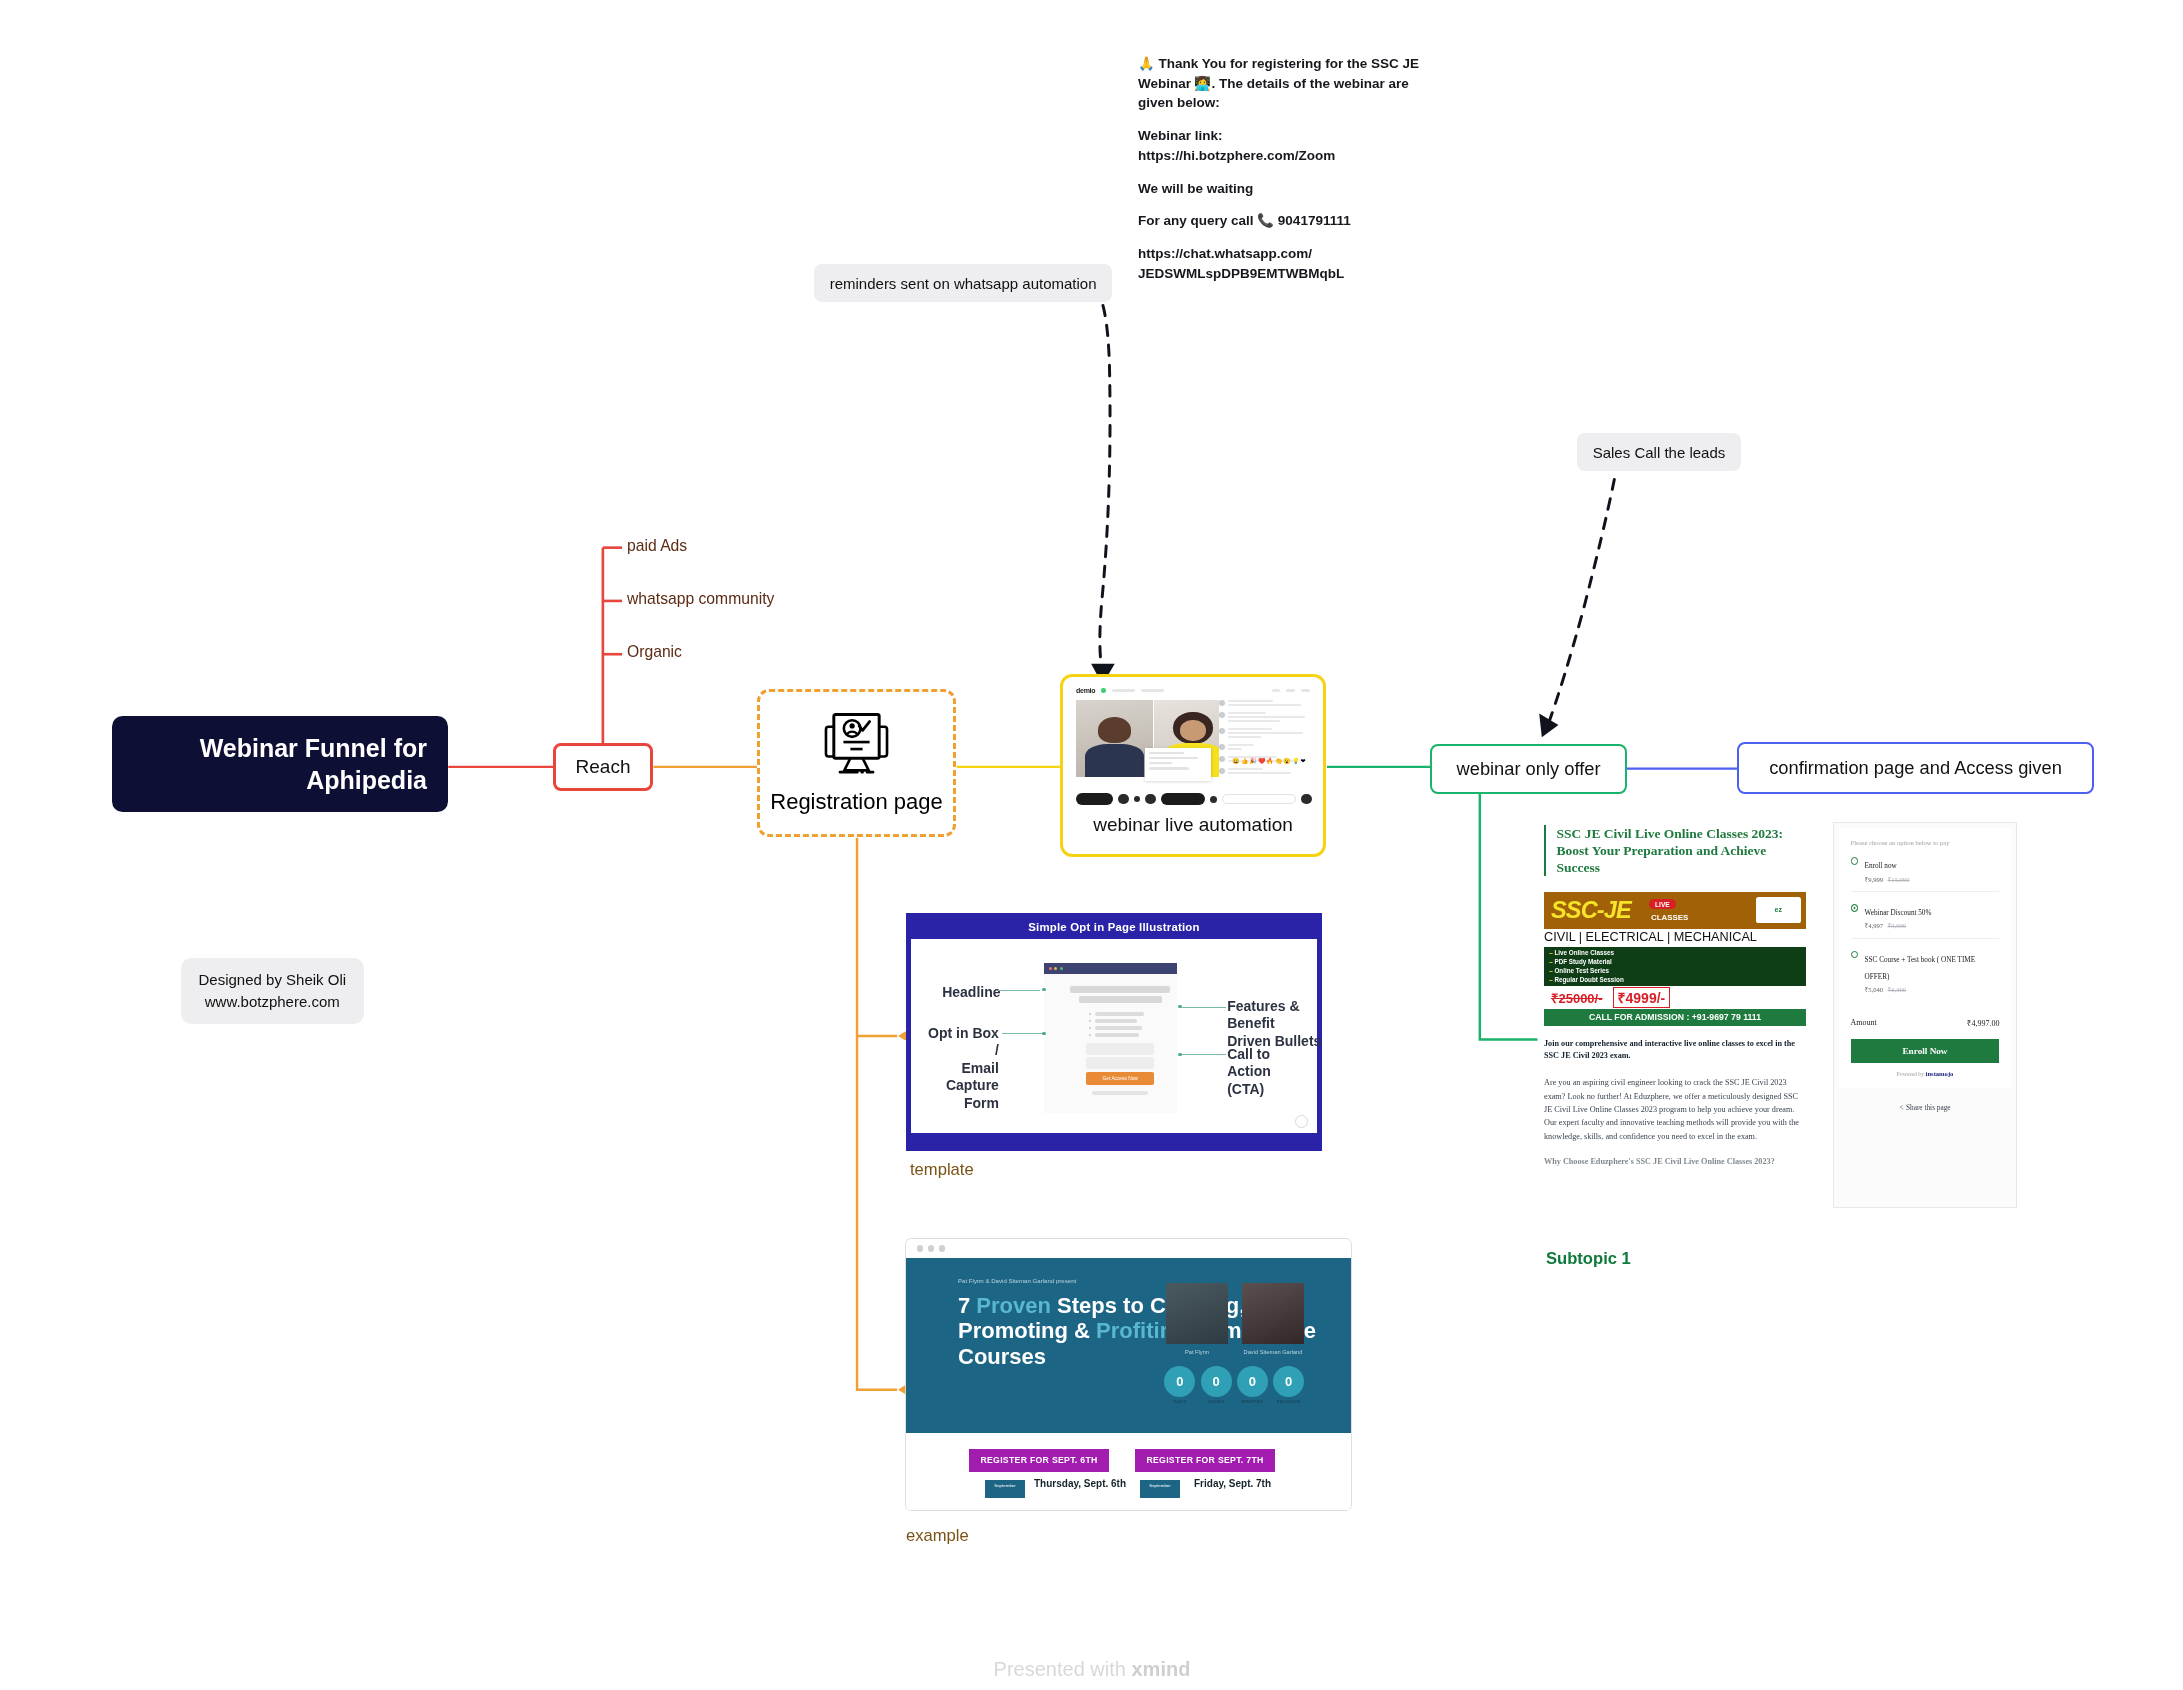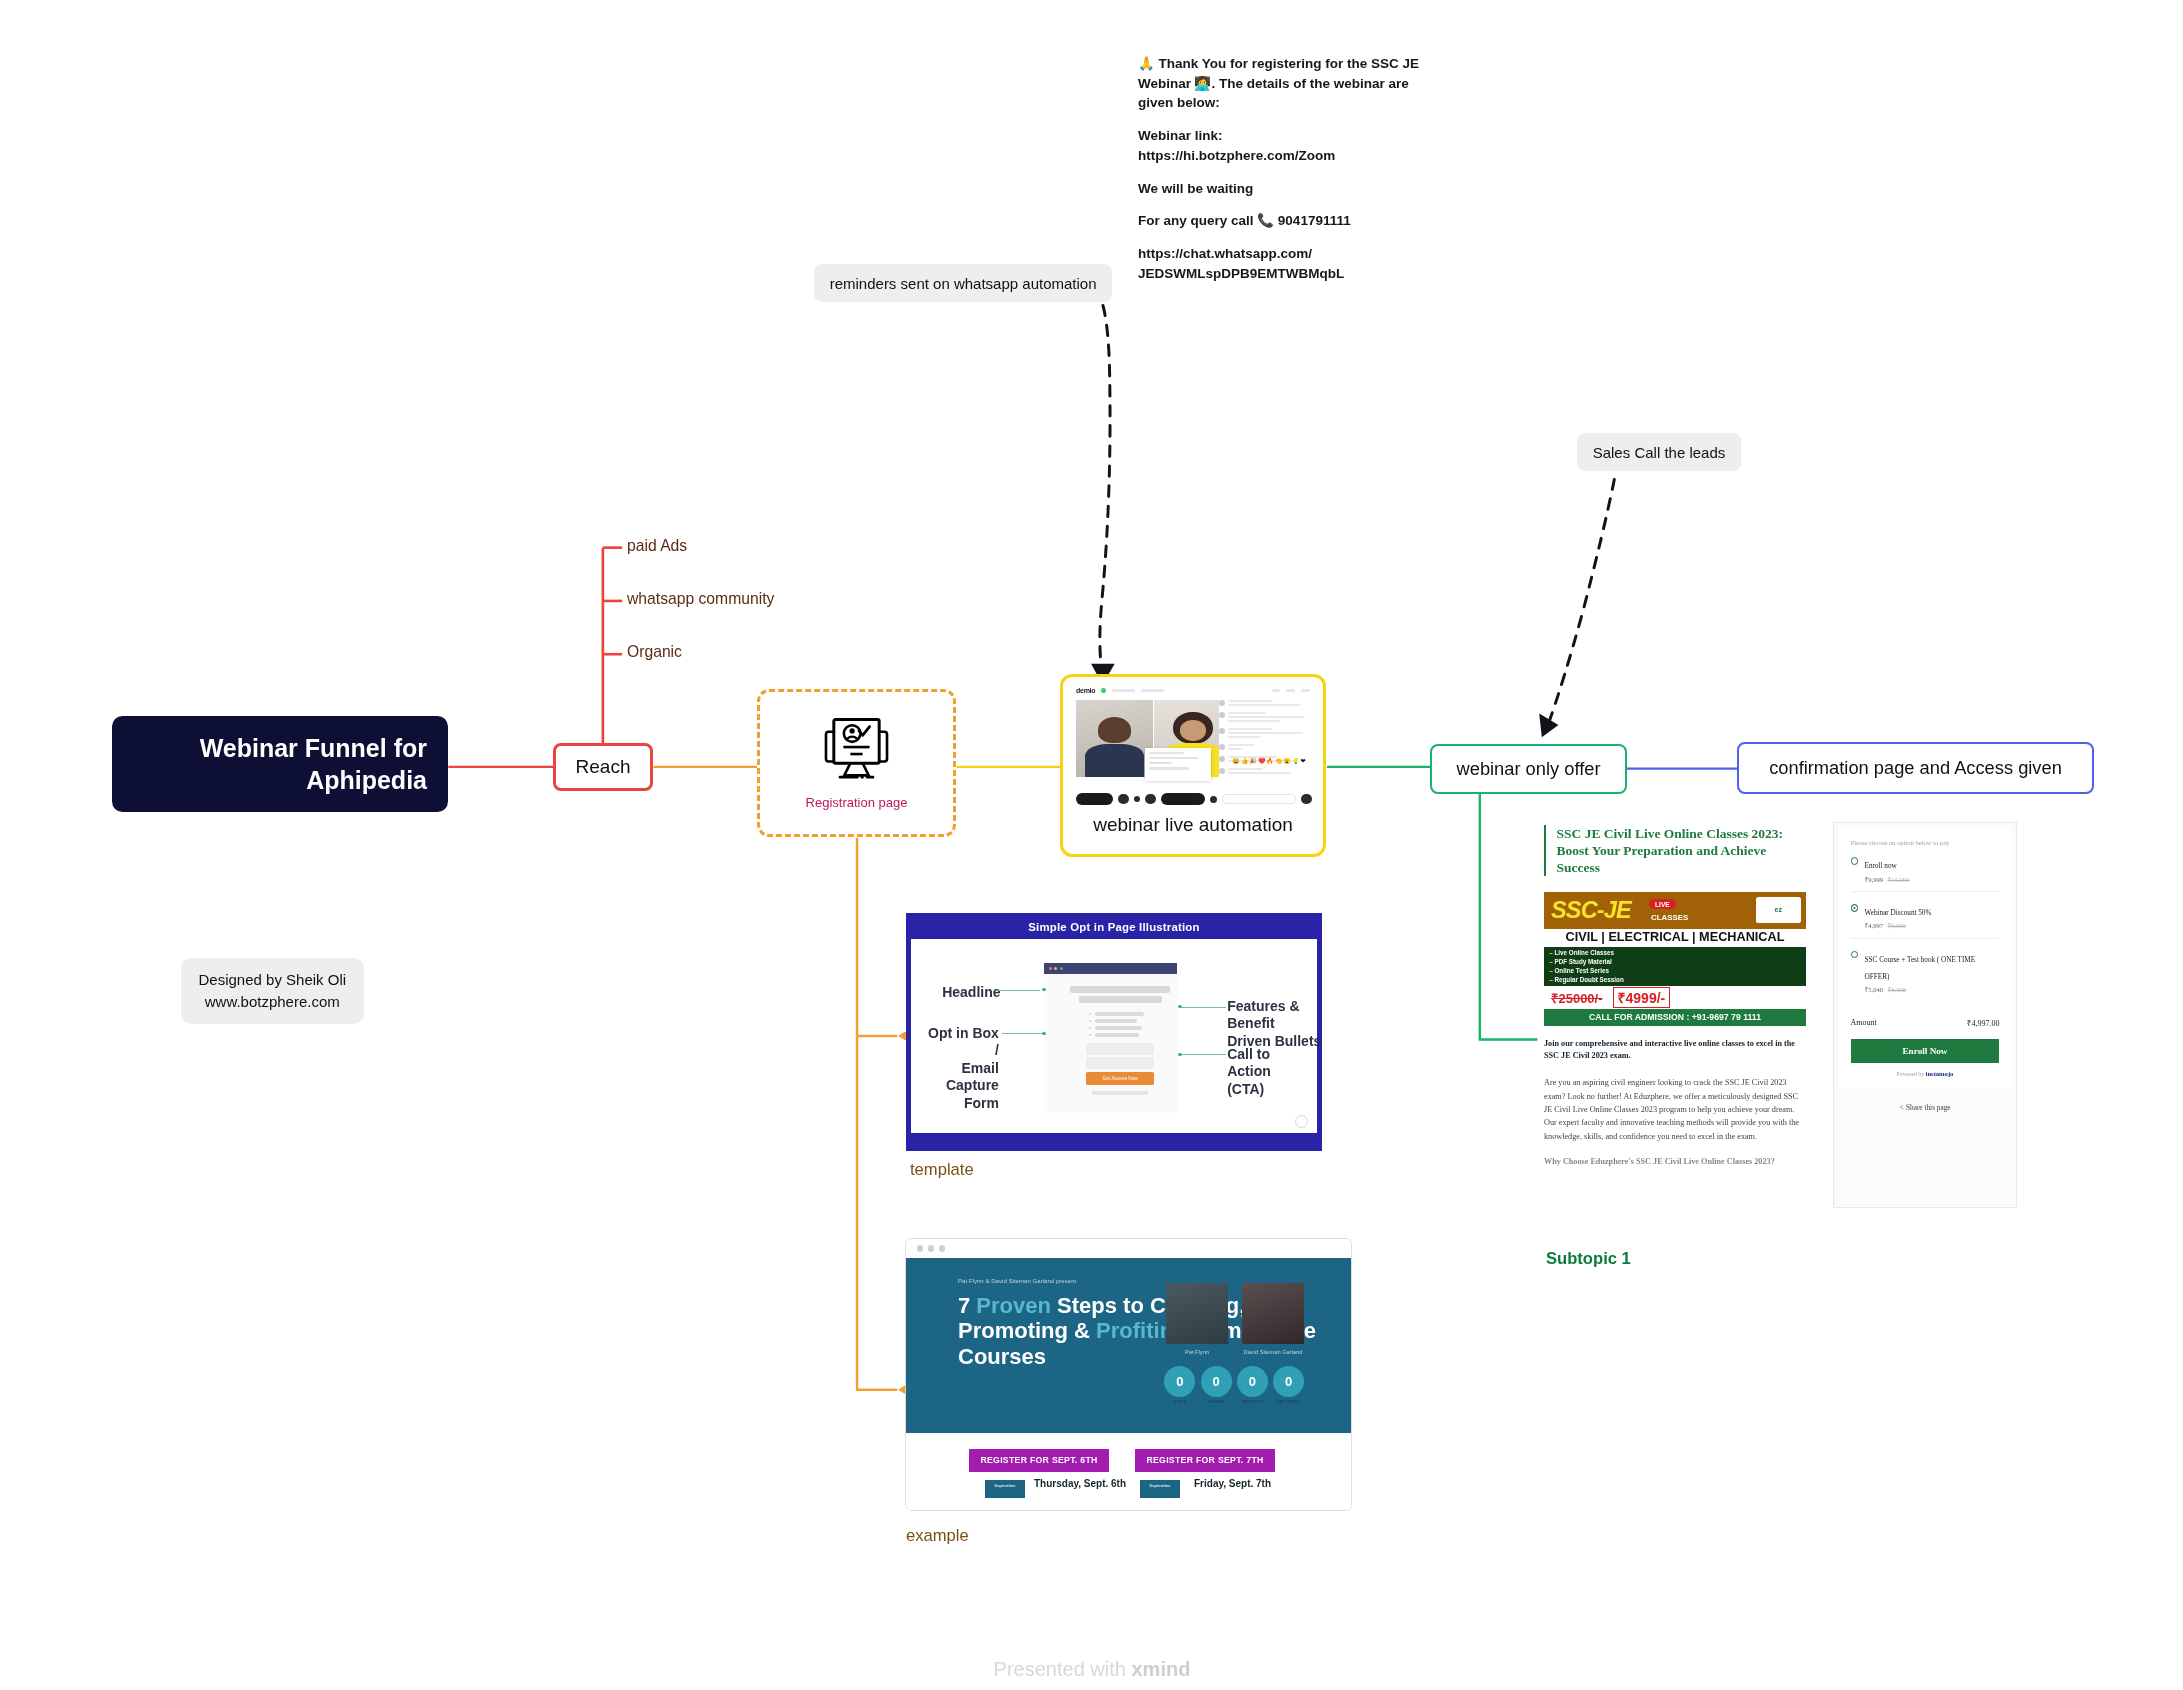--- a/index.html
+++ b/index.html
@@ -42,21 +42,21 @@
   .leaf-paid { left: 627px; top: 537px; }
   .leaf-wa   { left: 627px; top: 590px; }
   .leaf-org  { left: 627px; top: 643px; }
 
   .regpage {
     left: 757px; top: 689px; width: 199px; height: 148px;
     border: 3.5px dashed #f0a030; border-radius: 12.2px;
     background: #ffffff;
     display: flex; flex-direction: column; align-items: center; justify-content: center;
   }
-  .regpage .cap { font-size: 13px; color: #be185d; margin-top: 8.7px; text-align: right; }
+  .regpage .cap { font-size: 22px; color: #000000; margin-top: 8.7px; text-align: right; }
 
   .webauto {
     left: 1060px; top: 674px; width: 266px; height: 183px;
     border: 3.5px solid #f6d213; border-radius: 12.2px;
     background: #ffffff;
     padding: 7px 7.9px 0 7.9px;
     display: flex; flex-direction: column;
   }
   .webauto .cap { font-size: 19px; color: #111; text-align: center; margin-top: 5.2px; font-weight: 500;}
 
@@ -155,21 +155,21 @@
   .s-title { color:#1f7a3f; font-size:13.5px; font-weight:bold; line-height:1.27; font-family:"Liberation Serif", serif;
              border-left:2.6px solid #1f7a3f; padding-left:10.5px; }
   .s-banner { margin-top:15.7px; height:94px; background:#0f3d16; position:relative; overflow:hidden;}
   .s-bnr-top { height:37px; background:#a16207; position:relative;}
   .s-sscje { position:absolute; left:7px; top:4.4px; color:#f6e32a; font-size:23.6px; font-weight:bold; font-style:italic; letter-spacing:-0.9px;}
   .s-live { position:absolute; left:105px; top:7px; background:#d81f26; color:#fff; font-size:6.6px; border-radius:7.9px;
             padding:1.7px 6.1px; font-weight:bold;}
   .s-classes { position:absolute; left:107px; top:21px; color:#fff; font-size:7.9px; font-weight:bold;}
   .s-ezlogo { position:absolute; right:5.2px; top:4.4px; width:45px;height:26px; background:#fff; border-radius:2.6px;
               font-size:7px; color:#1f7a3f; font-weight:bold; text-align:center; line-height:26px;}
-  .s-cem { background:#fff; color:#111; font-size:12.7px; font-weight:bold; text-align:center; height:17.5px; line-height:17.5px;}
+  .s-cem { background:#fff; color:#111; font-size:12.7px; font-weight:normal; text-align:left; height:17.5px; line-height:17.5px;}
   .s-feats { position:absolute; left:5.2px; top:56px; color:#fff; font-size:6.3px; font-weight:bold; line-height:1.45;}
   .s-feats div:before { content:"– "; color:#f6e32a; }
   .s-price { height:23px; background:#fff; display:flex; align-items:center; gap:10.5px; padding-left:7px;}
   .s-old { color:#d81f26; font-size:13px; font-weight:bold; text-decoration:line-through;}
   .s-new { color:#d81f26; font-size:14px; font-weight:bold; border:0.9px solid #d81f26; padding:0 3.5px;}
   .s-call { height:16.6px; background:#1f7a3f; color:#fff; font-size:8.7px; font-weight:bold;
             text-align:center; line-height:16.6px;}
   .s-p1 { margin-top:12.2px; font-size:8.2px; font-weight:bold; color:#13202b; line-height:1.5; font-family:"Liberation Serif", serif;}
   .s-p2 { margin-top:14px; font-size:8.2px; color:#3a4450; line-height:1.62; font-family:"Liberation Serif", serif;}
   .s-p3 { margin-top:14px; font-size:8.2px; color:#13202b; font-weight:bold; font-family:"Liberation Serif", serif; opacity:.55;}

